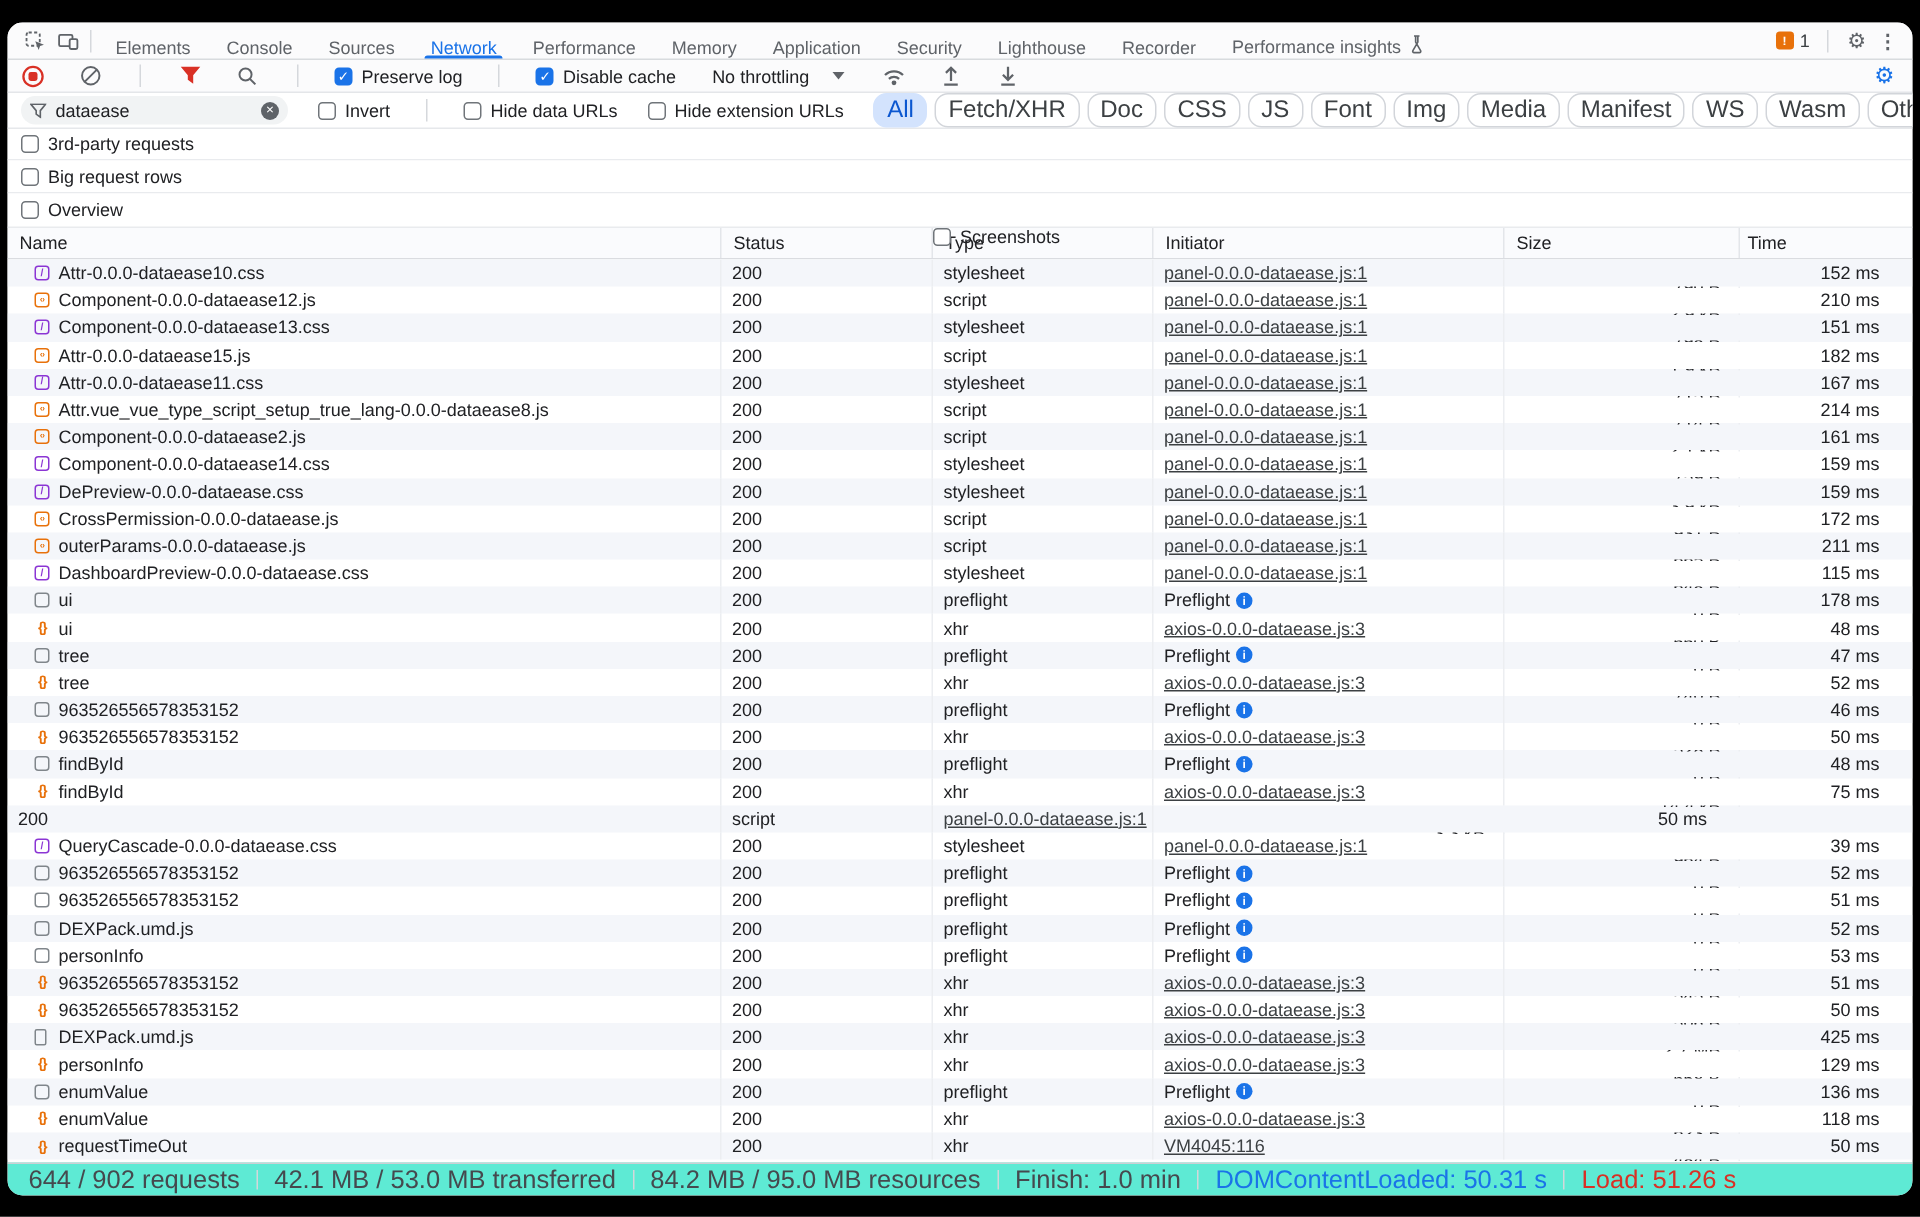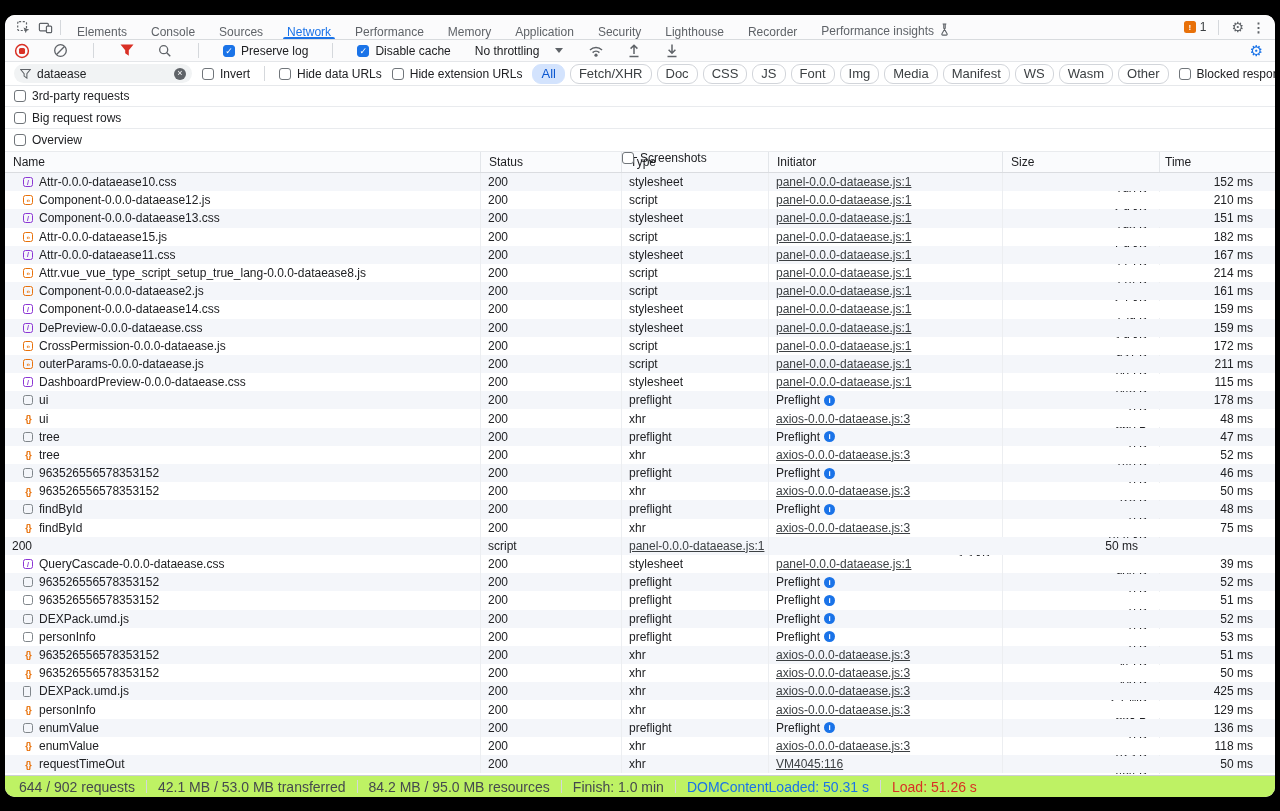--- a/index.html
+++ b/index.html
@@ -35,30 +35,30 @@
              display:flex; align-items:center; justify-content:center; background:#fff; }
   .cb.checked .box { background:#1a73e8; border-color:#1a73e8; color:#fff; font-size:9px; }
   .cb.checked .box::after { content:'✓'; }
   .throttle { display:flex; align-items:center; gap:16px; color:#202124; padding:0 4px; }
   .caret-down { width:0; height:0; border-left:4px solid transparent; border-right:4px solid transparent;
                 border-top:5px solid #5f6368; }
   .toolbar-right { margin-left:auto; display:flex; align-items:center; padding-right:4px; }
   .gear-blue { color:#1a73e8; font-size:15px; line-height:1; }
 
   
-  .filterbar { height:24px; flex:none; display:flex; align-items:center; gap:10px;
+  .filterbar { height:24px; flex:none; display:flex; align-items:center; gap:20px;
                border-bottom:1px solid #e6e8eb; padding:0 9px; background:#fff; }
   .filter-box { width:178px; height:19px; background:#f1f3f4; border-radius:10px; display:flex;
                 align-items:center; gap:6px; padding:0 6px; flex:none; }
   .filter-box input { border:none; outline:none; background:transparent; flex:1; min-width:0;
                       font:12px "Liberation Sans",sans-serif; color:#202124; }
   .clear-x { width:12px; height:12px; border-radius:50%; background:#5f6368; color:#fff; flex:none;
              font-size:9px; line-height:1; display:flex; align-items:center; justify-content:center; }
   .pills { display:flex; align-items:center; gap:5px; }
-  .pill { border:1px solid #d2d5da; border-radius:9px; padding:1.5px 8px; font-size:13px;
+  .pill { border:1px solid #d2d5da; border-radius:9px; padding:1.5px 8px; font-size:16px;
           color:#3c4043; white-space:nowrap; background:#fff; }
   .pill.active { background:#d3e3fd; border-color:#d3e3fd; color:#0b57d0; }
 
   
   .opt-row { flex:none; display:flex; align-items:center; padding:0 9px;
              border-bottom:1px solid #e9ebee; position:relative; background:#fff; }
   .r-third { height:21px; } .r-big { height:22px; } .r-ov { height:23px; }
   .opt-col2 { position:absolute; left:617px;margin-top:36px; }
 
   
@@ -85,21 +85,21 @@
   .fic-preflight { border:1.2px solid #80868b; }
   .fic-xhr { color:#e8710a; font-size:9.5px; letter-spacing:-1px; }
   .fic-document { border:1.2px solid #80868b; width:8px; height:11px; border-radius:1.5px; margin-right:8px; }
   .ilink { text-decoration:underline; color:#3c4043; }
   .pfi { width:11px; height:11px; border-radius:50%; background:#1a73e8; color:#fff; flex:none;
          font-size:8px; font-weight:bold; display:inline-flex; align-items:center; justify-content:center;
          margin-left:4px; }
 
   
   .statusbar { height:22px; flex:none; border-top:1px solid #ccd0d4; display:flex; align-items:center;
-               font-size:14px; color:#45494e; background:#bef264; padding-left:3px; }
+               font-size:17px; color:#45494e; background:#5eead4; padding-left:3px; }
   .sb-item { padding:0 11px; height:13px; display:flex; align-items:center; border-right:1px solid #d4d7da; white-space:nowrap; }
   .sb-item:last-child { border-right:none; }
 </style>
 </head>
 <body>
 
 <div class="window">
 
   <div class="tabbar">
     <span class="tb-icon">

